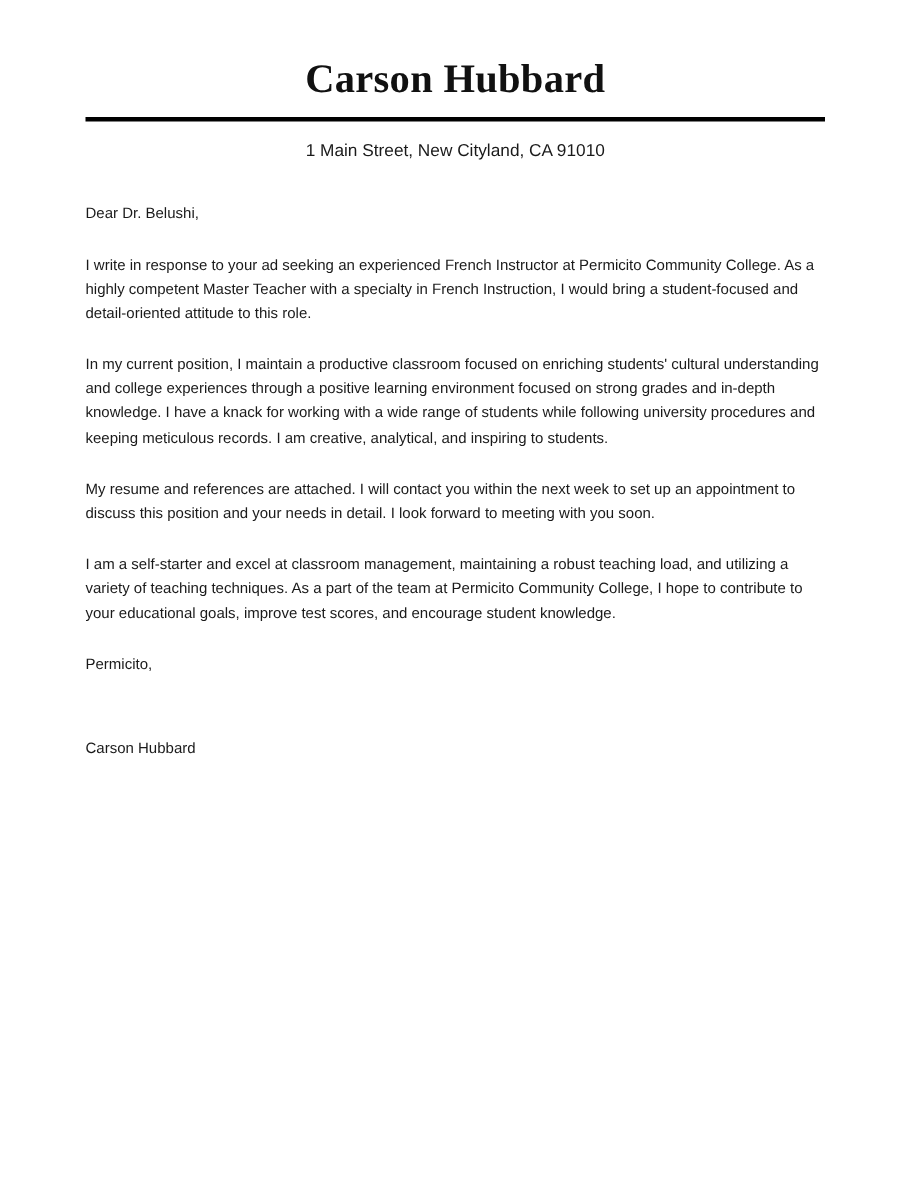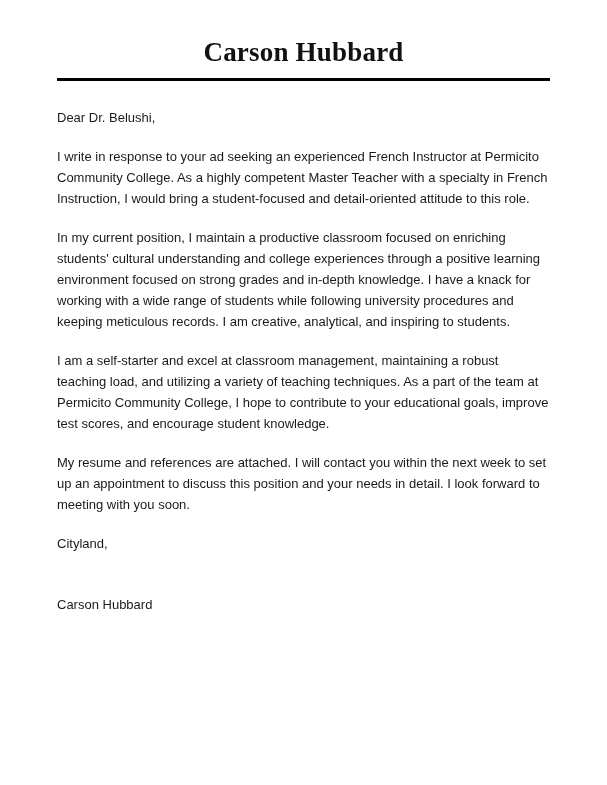--- a/index.html
+++ b/index.html
@@ -44,21 +44,21 @@
     text-align: center;
     font-size: 11.5px;
     line-height: 1.45;
     color: #1a1a1a;
   }
   .contact div {
     margin: 0;
   }
   .body-block {
     margin-top: 26px;
-    font-size: 13px;
+    font-size: 10px;
     line-height: 1.62;
     color: #1a1a1a;
     text-align: left;
   }
   .salutation {
     margin: 0 0 18px 0;
   }
   .para {
     margin: 0 0 18px 0;
   }
@@ -73,26 +73,27 @@
 <body>
 
 <div class="page">
   <div class="letter">
 
     <div class="name-heading">Carson Hubbard</div>
 
     <div class="rule"></div>
 
     <div class="contact">
+      <div>1 Main Street, New Cityland, CA 91010</div>
     </div>
 
     <div class="body-block">
       <p class="salutation">Dear Dr. Belushi,</p>
       <p class="para">I write in response to your ad seeking an experienced French Instructor at Permicito Community College. As a highly competent Master Teacher with a specialty in French Instruction, I would bring a student-focused and detail-oriented attitude to this role.</p>
       <p class="para">In my current position, I maintain a productive classroom focused on enriching students' cultural understanding and college experiences through a positive learning environment focused on strong grades and in-depth knowledge. I have a knack for working with a wide range of students while following university procedures and keeping meticulous records. I am creative, analytical, and inspiring to students.</p>
+      <p class="para">My resume and references are attached. I will contact you within the next week to set up an appointment to discuss this position and your needs in detail. I look forward to meeting with you soon.</p>
       <p class="para">I am a self-starter and excel at classroom management, maintaining a robust teaching load, and utilizing a variety of teaching techniques. As a part of the team at Permicito Community College, I hope to contribute to your educational goals, improve test scores, and encourage student knowledge.</p>
-      <p class="para">My resume and references are attached. I will contact you within the next week to set up an appointment to discuss this position and your needs in detail. I look forward to meeting with you soon.</p>
-      <p class="closing">Cityland,</p>
+      <p class="closing">Permicito,</p>
       <p class="signature">Carson Hubbard</p>
     </div>
 
   </div>
 </div>
 
 </body></html>

